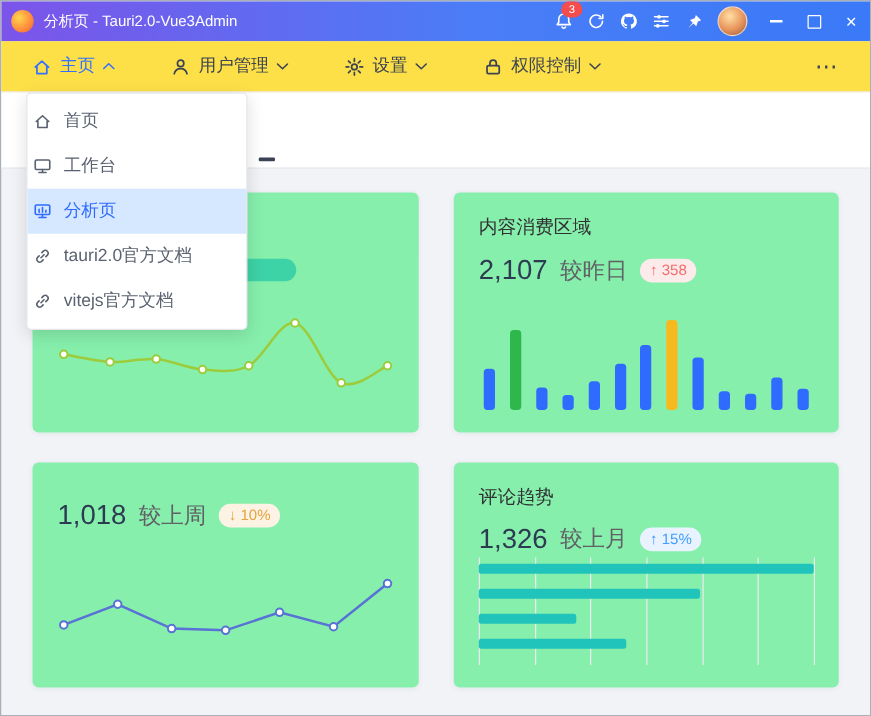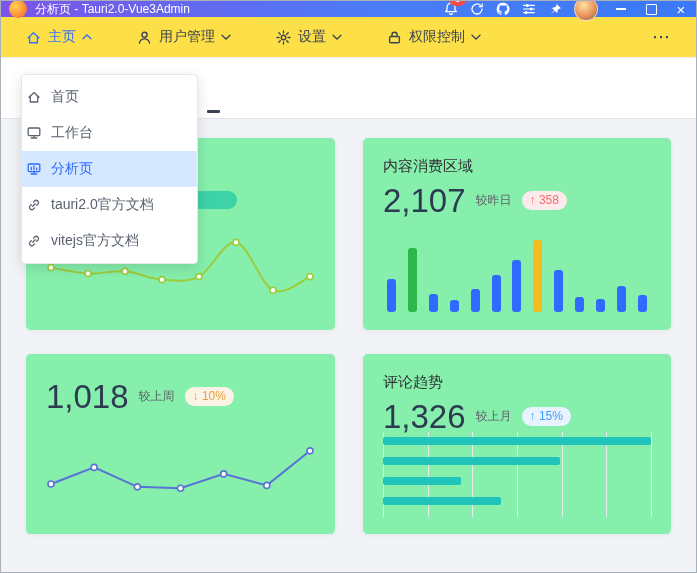--- a/index.html
+++ b/index.html
@@ -1,20 +1,20 @@
 <!DOCTYPE html>
 <html><head>
 <meta charset="utf-8">
 <style>
   html,body{margin:0;padding:0;background:#fff;}
   .window{width:697px;height:573px;box-sizing:border-box;border:1px solid #aab0b8;position:relative;
           overflow:hidden;background:#f1f3f6;font-family:"Liberation Sans","DejaVu Sans",sans-serif;
           -webkit-font-smoothing:antialiased;}
   
-  .titlebar{height:16px;display:flex;align-items:center;justify-content:space-between;
+  .titlebar{height:32px;display:flex;align-items:center;justify-content:space-between;
             background:linear-gradient(90deg,#7c54e9 0%,#4a7df7 55%,#3a79f7 100%);color:#fff;}
   .tb-left{display:flex;align-items:center;gap:8px;padding-left:8px;}
   .logo{width:18px;height:18px;border-radius:50%;
         background:radial-gradient(circle at 35% 35%,#ffd54d,#ff8a3c 60%,#e85d2a);}
   .tb-title{font-size:12px;}
   .tb-right{display:flex;align-items:center;height:100%;}
   .tb-icon{width:26px;height:26px;display:flex;align-items:center;justify-content:center;position:relative;cursor:pointer;}
   .nbadge{position:absolute;top:-3px;right:-2px;min-width:13px;height:13px;border-radius:7px;background:#f34d4d;
           color:#fff;font-size:9px;line-height:13px;text-align:center;padding:0 2px;}
   .avatar{width:22px;height:22px;border-radius:50%;margin:0 8px 0 6px;
@@ -32,22 +32,22 @@
   .tabsbar{height:60px;background:#fff;border-bottom:1px solid #e2e5ea;position:relative;}
   .tab-indicator{position:absolute;left:206px;top:52px;width:13px;height:3px;background:#3b4256;border-radius:1px;cursor:pointer;}
   
   .content{padding:18px 24px;}
   .grid{display:grid;grid-template-columns:1fr 1fr;column-gap:26px;row-gap:22px;}
   .card{background:#86efac;border:1px solid #ebeef5;border-radius:6px;box-shadow:0 1px 4px rgba(0,0,0,.04);
         padding:18px 20px;box-sizing:border-box;display:flex;flex-direction:column;}
   .card.row1{height:194px;} .card.row2{height:182px;}
   .card-title{font-size:15px;color:#303133;height:20px;line-height:20px;}
   .stat-row{display:flex;align-items:center;margin-top:8px;height:32px;}
-  .stat-value{font-size:33px;color:#2c3a52;line-height:1;font-weight:500;}
-  .stat-compare{font-size:12px;color:#606266;margin-left:10px;}
+  .stat-value{font-size:22px;color:#2c3a52;line-height:1;font-weight:500;}
+  .stat-compare{font-size:18px;color:#606266;margin-left:10px;}
   .badge{margin-left:10px;font-size:12px;padding:2px 8px;border-radius:10px;line-height:15px;}
   .badge.red{background:#fdeaea;color:#f56c6c;}
   .badge.orange{background:#fdf3e5;color:#e6a23c;}
   .badge.blue{background:#e8f3ff;color:#409eff;}
   .badge.teal{background:#3ed2a7;color:#fff;min-width:40px;height:14px;}
   .spacer-value{min-width:125px;display:inline-block;}
   .chart{margin-top:auto;width:100%;}
   .chart.line{height:90px;}
   .chart.vbars{height:92px;display:flex;align-items:flex-end;justify-content:space-between;padding:0 4px;box-sizing:border-box;}
   .vbar{width:9px;border-radius:3px;}

